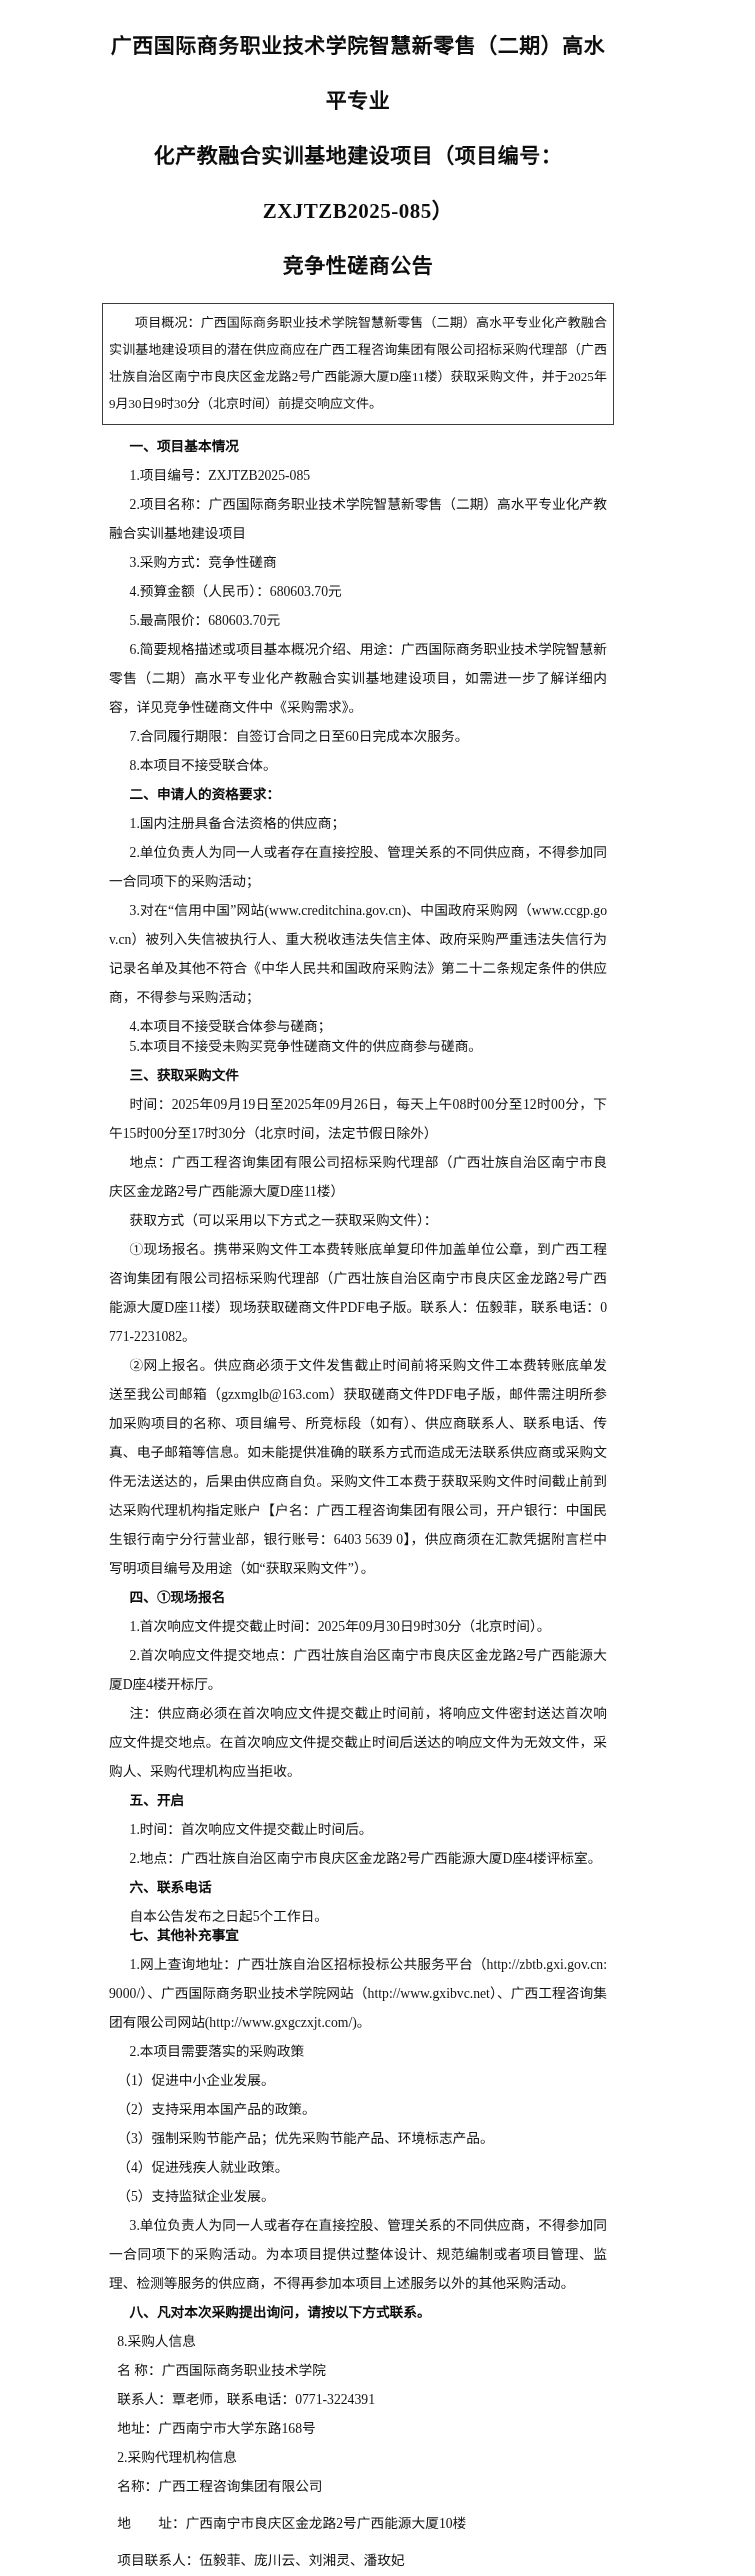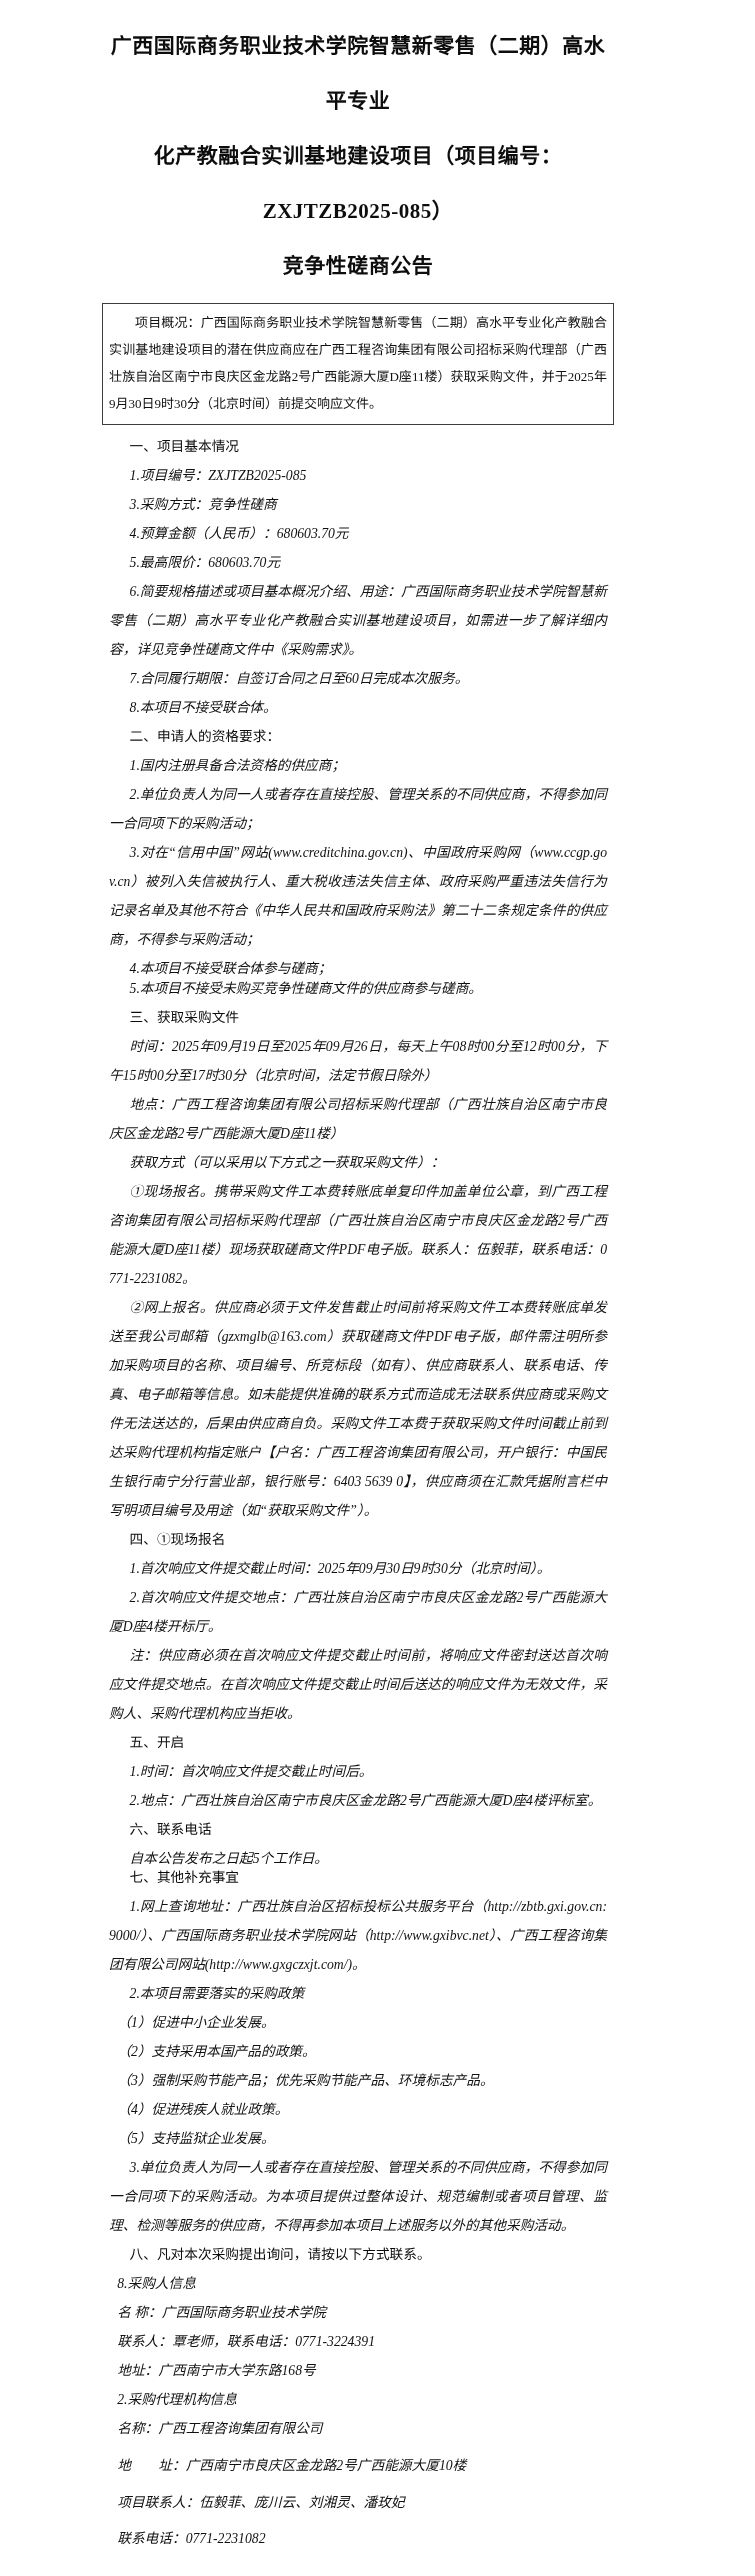--- a/index.html
+++ b/index.html
@@ -36,33 +36,32 @@
   .summary-box p {
     margin: 0;
     font-size: 13px;
     line-height: 27px;
     text-align: justify;
     text-indent: 2em;
   }
   .sec-heading {
     margin: 0;
     font-size: 13.7px;
-    font-weight: normal;
+    font-weight: bold;
     line-height: 29px;
     text-indent: 1.5em;
     color: #0d0d0d;
   }
   .para {
     margin: 0;
     font-size: 13.7px;
     line-height: 29px;
     text-align: justify;
     text-indent: 1.5em;
     word-break: break-all;
-    font-style: italic;
   }
   .tight   { margin-top: -9.4px; }
   .roomy   { margin-top: 7.6px; }
   .indent-sm { text-indent: 0.6em; }
 </style>
 </head>
 <body>
 
 <div class="page">
   <h1 class="title">
@@ -71,20 +70,21 @@
     <span class="tl">竞争性磋商公告</span>
   </h1>
 
   <div class="summary-box">
     <p>项目概况：广西国际商务职业技术学院智慧新零售（二期）高水平专业化产教融合实训基地建设项目的潜在供应商应在广西工程咨询集团有限公司招标采购代理部（广西壮族自治区南宁市良庆区金龙路2号广西能源大厦D座11楼）获取采购文件，并于2025年9月30日9时30分（北京时间）前提交响应文件。</p>
   </div>
 
   <div id="sections">
       <h2 class="sec-heading">一、项目基本情况</h2>
       <p class="para">1.项目编号：ZXJTZB2025-085</p>
+      <p class="para">2.项目名称：广西国际商务职业技术学院智慧新零售（二期）高水平专业化产教融合实训基地建设项目</p>
       <p class="para">3.采购方式：竞争性磋商</p>
       <p class="para">4.预算金额（人民币）：680603.70元</p>
       <p class="para">5.最高限价：680603.70元</p>
       <p class="para">6.简要规格描述或项目基本概况介绍、用途：广西国际商务职业技术学院智慧新零售（二期）高水平专业化产教融合实训基地建设项目，如需进一步了解详细内容，详见竞争性磋商文件中《采购需求》。</p>
       <p class="para">7.合同履行期限：自签订合同之日至60日完成本次服务。</p>
       <p class="para">8.本项目不接受联合体。</p>
       <h2 class="sec-heading">二、申请人的资格要求：</h2>
       <p class="para">1.国内注册具备合法资格的供应商；</p>
       <p class="para">2.单位负责人为同一人或者存在直接控股、管理关系的不同供应商，不得参加同一合同项下的采购活动；</p>
       <p class="para">3.对在“信用中国”网站(www.creditchina.gov.cn)、中国政府采购网（www.ccgp.gov.cn）被列入失信被执行人、重大税收违法失信主体、政府采购严重违法失信行为记录名单及其他不符合《中华人民共和国政府采购法》第二十二条规定条件的供应商，不得参与采购活动；</p>

